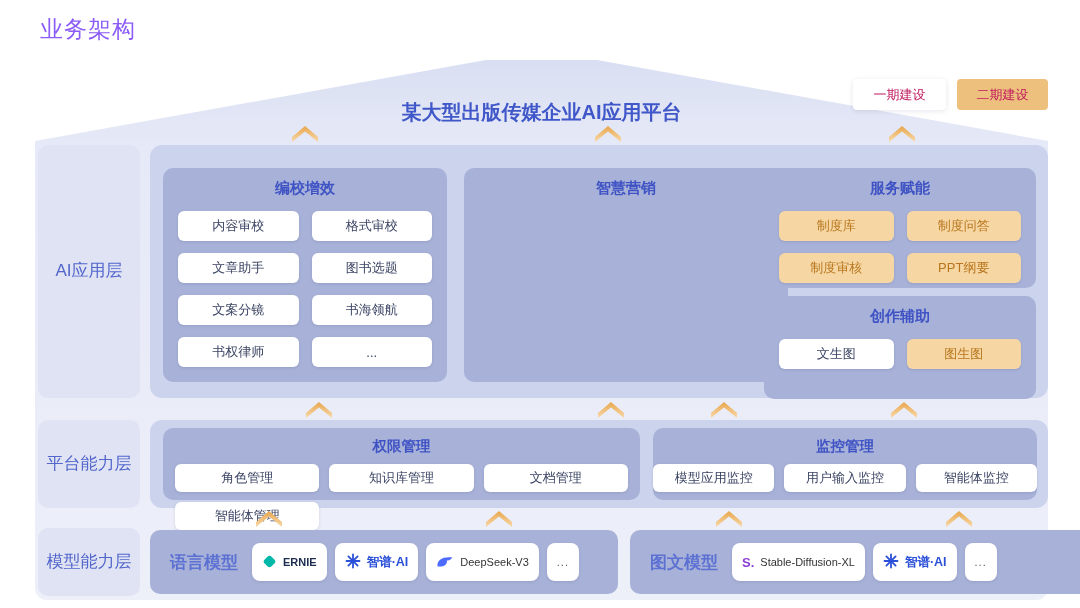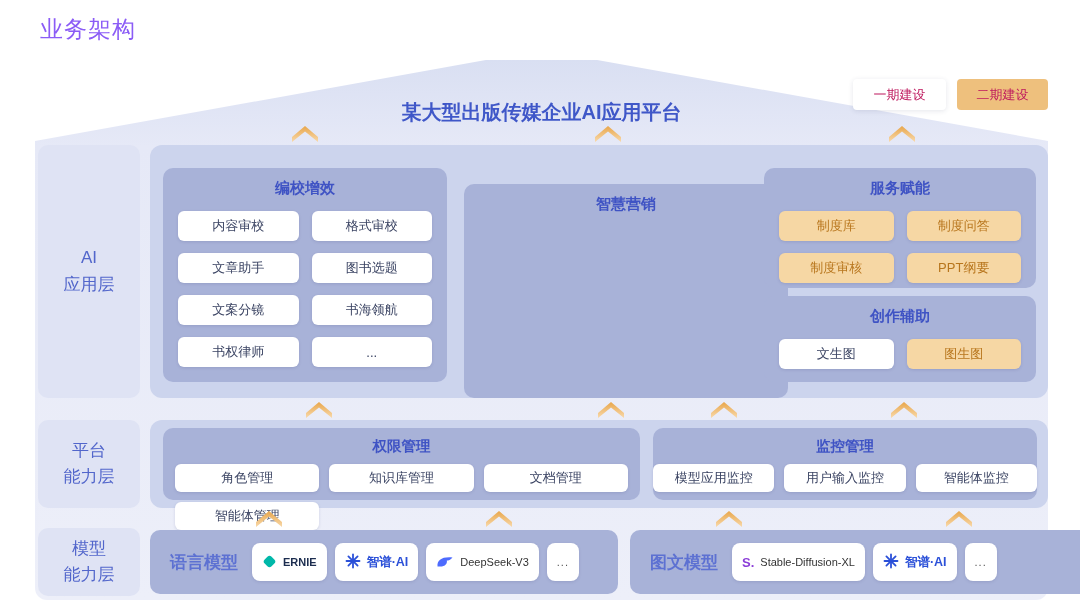--- a/index.html
+++ b/index.html
@@ -23,21 +23,21 @@
   }
   .legend-chip {
     position:absolute; top:79px; height:31px; display:flex; align-items:center;
     justify-content:center; font-size:13px; border-radius:4px; color:#be185d;
   }
   .phase1 { left:853px; width:93px; background:#ffffff; box-shadow:0 1px 5px rgba(40,50,90,.12); }
   .phase2 { left:957px; width:91px; background:#eec07d; }
 
   .layer-label {
     position:absolute; left:38px; width:102px; background:#dfe3f4; border-radius:10px;
-    display:flex; flex-direction:column; justify-content:center; align-items:center;
+    display:flex; flex-direction:row; justify-content:center; align-items:center;
     color:#5266cb; font-size:17px; font-weight:500; line-height:1.55;
   }
   .label-app { top:145px; height:253px; }
   .label-platform { top:420px; height:88px; }
   .label-model { top:528px; height:68px; }
 
   .band { position:absolute; left:150px; width:898px; background:#ccd4ed; border-radius:12px; }
   .band-app { top:145px; height:253px; }
   .band-platform { top:420px; height:88px; }
 
@@ -51,23 +51,23 @@
 
   .card {
     background:#fff; border-radius:6px; height:30px; display:flex; align-items:center;
     justify-content:center; font-size:13px; color:#3b4463;
     box-shadow:0 1px 3px rgba(70,80,130,.18); white-space:nowrap; overflow:hidden;
   }
   .card.short { height:28px; }
   .card.orange { background:#f6d7a4; color:#b8761d; }
 
   .panel-editing   { left:163px; top:168px; width:284px; height:214px; }
-  .panel-marketing { left:464px; top:184px; width:324px; height:214px; }
+  .panel-marketing { left:464px; top:168px; width:324px; height:214px; }
   .panel-service   { left:764px; top:168px; width:272px; height:120px; }
-  .panel-creation  { left:764px; top:296px; width:272px; height:86px; }
+  .panel-creation  { left:764px; top:296px; width:272px; height:103px; }
   .panel-permission{ left:163px; top:428px; width:477px; height:72px; }
   .panel-monitor   { left:653px; top:428px; width:384px; height:72px; }
 
   .model-panel {
     position:absolute; background:#a8b2d8; border-radius:10px; display:flex;
     align-items:center; padding:0 10px 0 20px; box-sizing:border-box;
   }
   .panel-language { left:150px; top:530px; width:468px; height:64px; }
   .panel-image    { left:630px; top:530px; width:496px; height:64px; }
   .model-label { font-size:17px; font-weight:600; color:#5d71d2; margin-right:14px; white-space:nowrap; }

